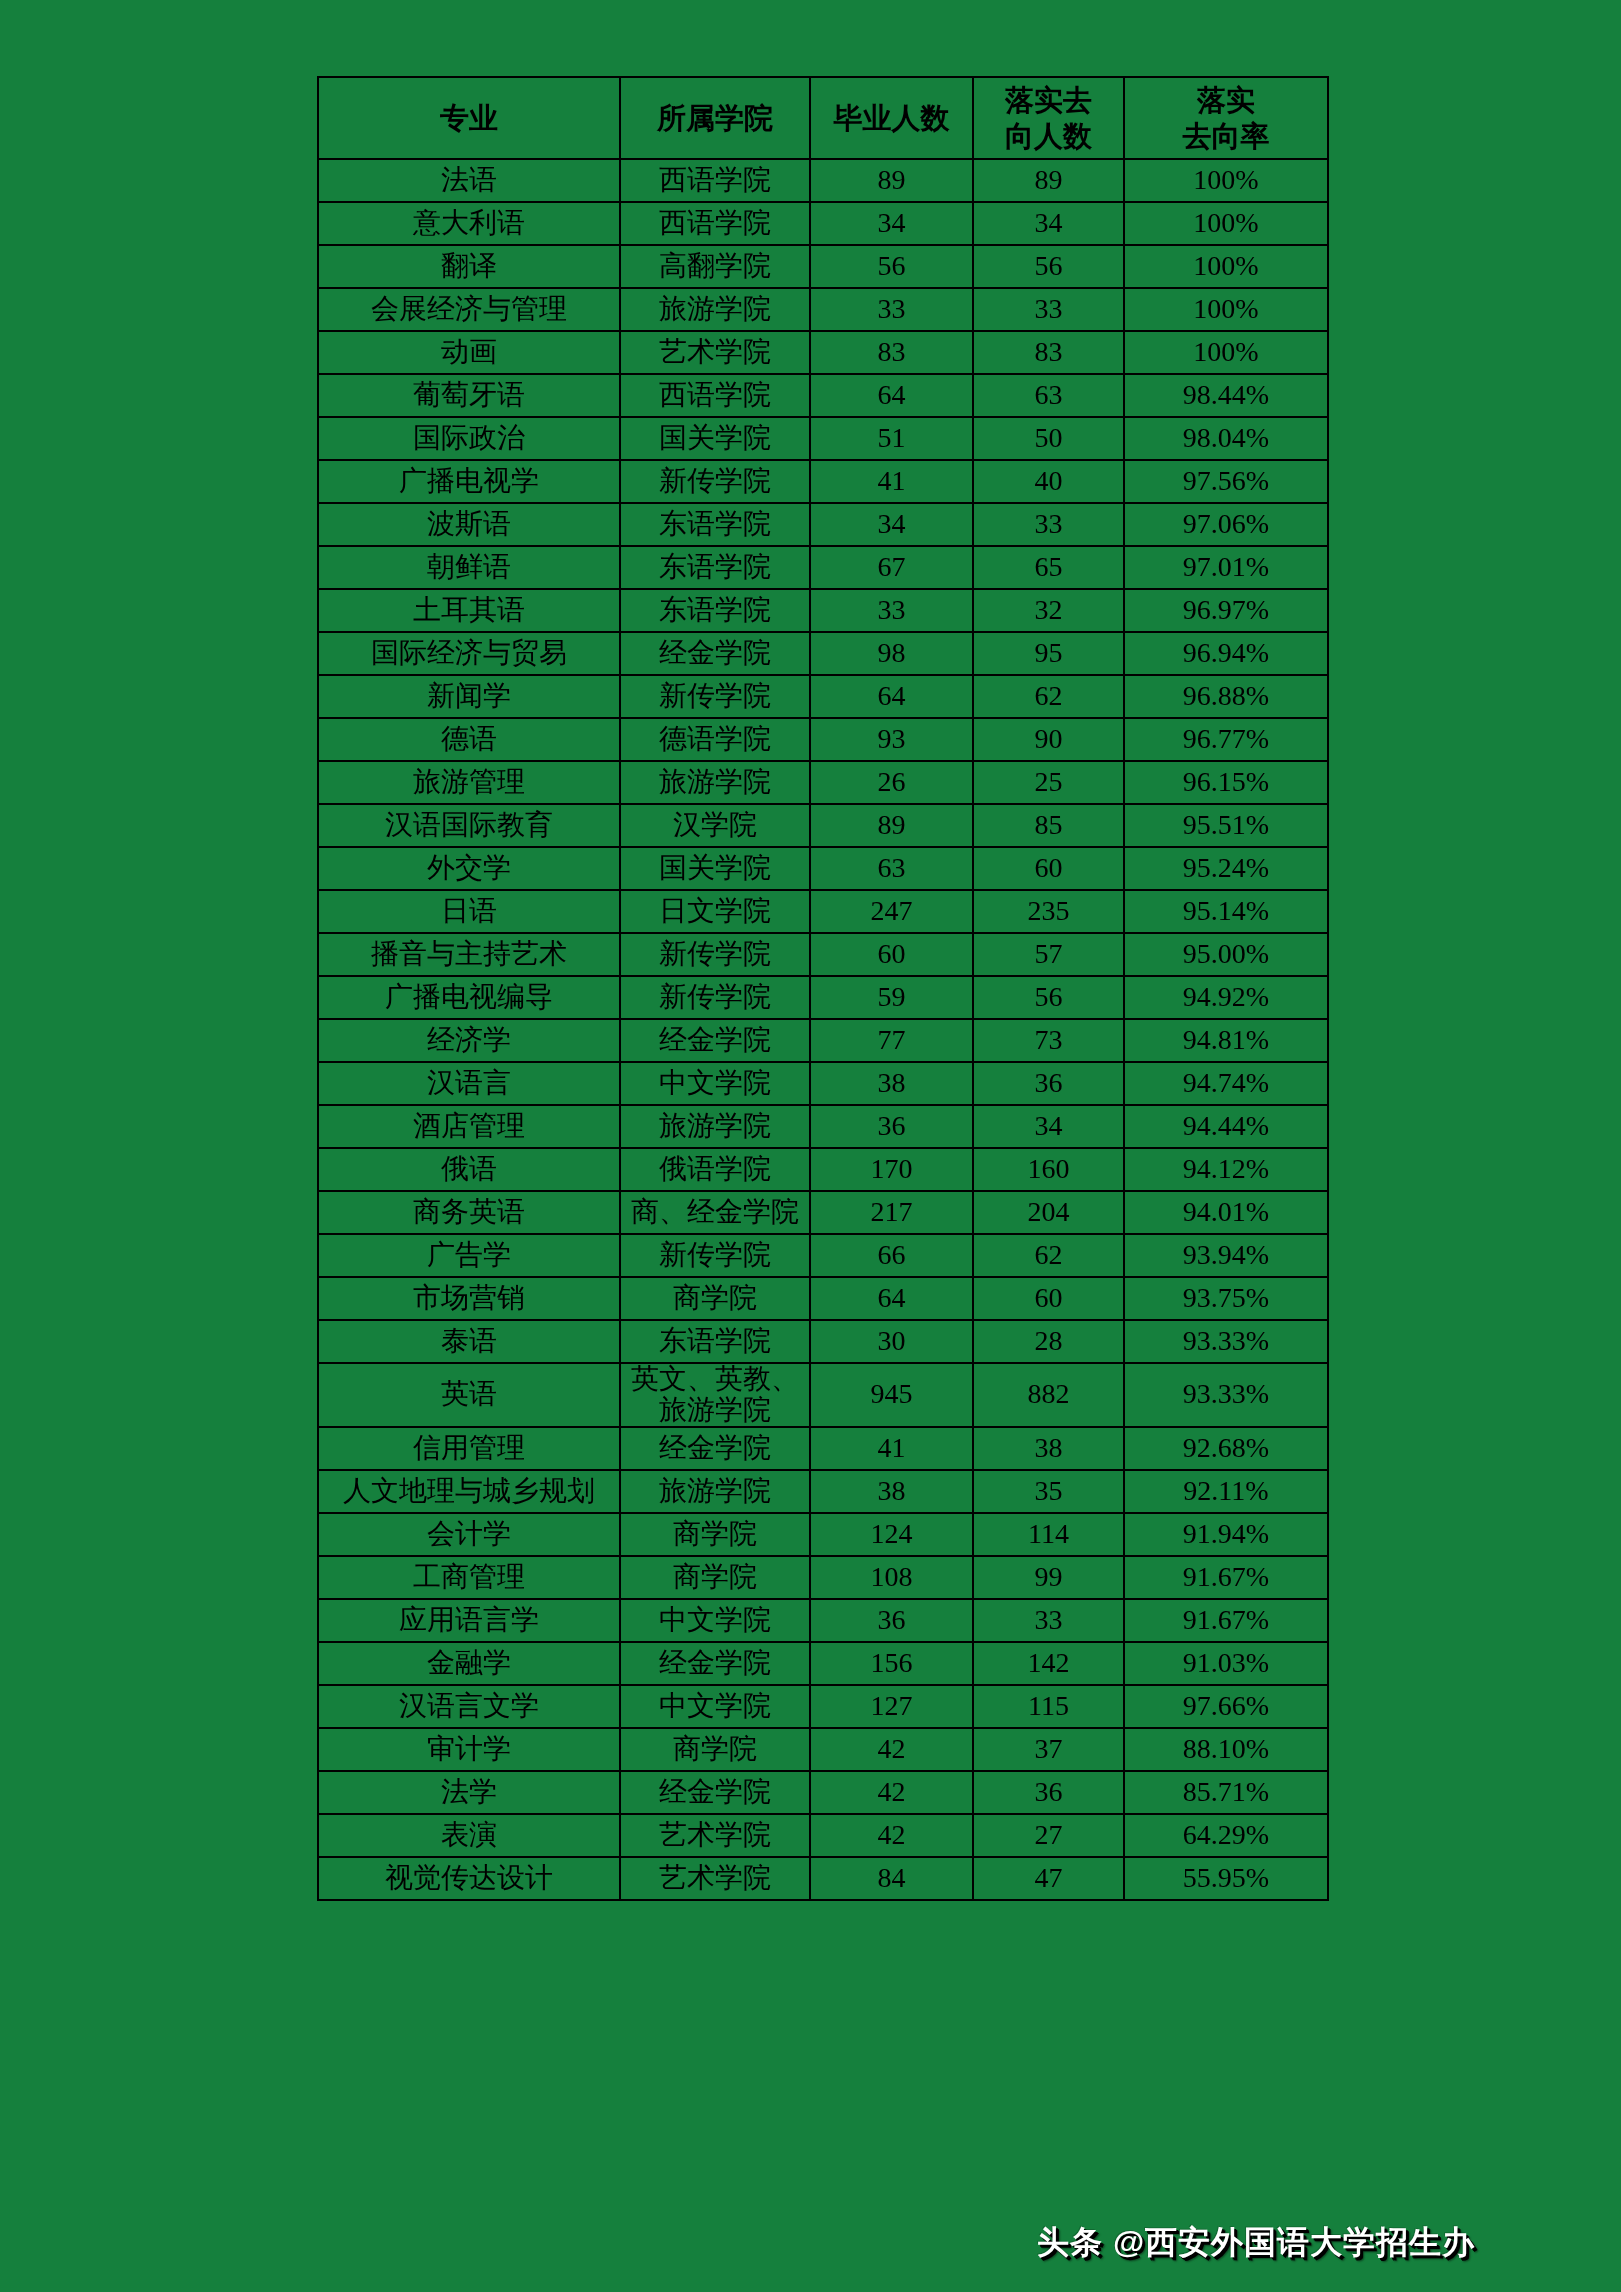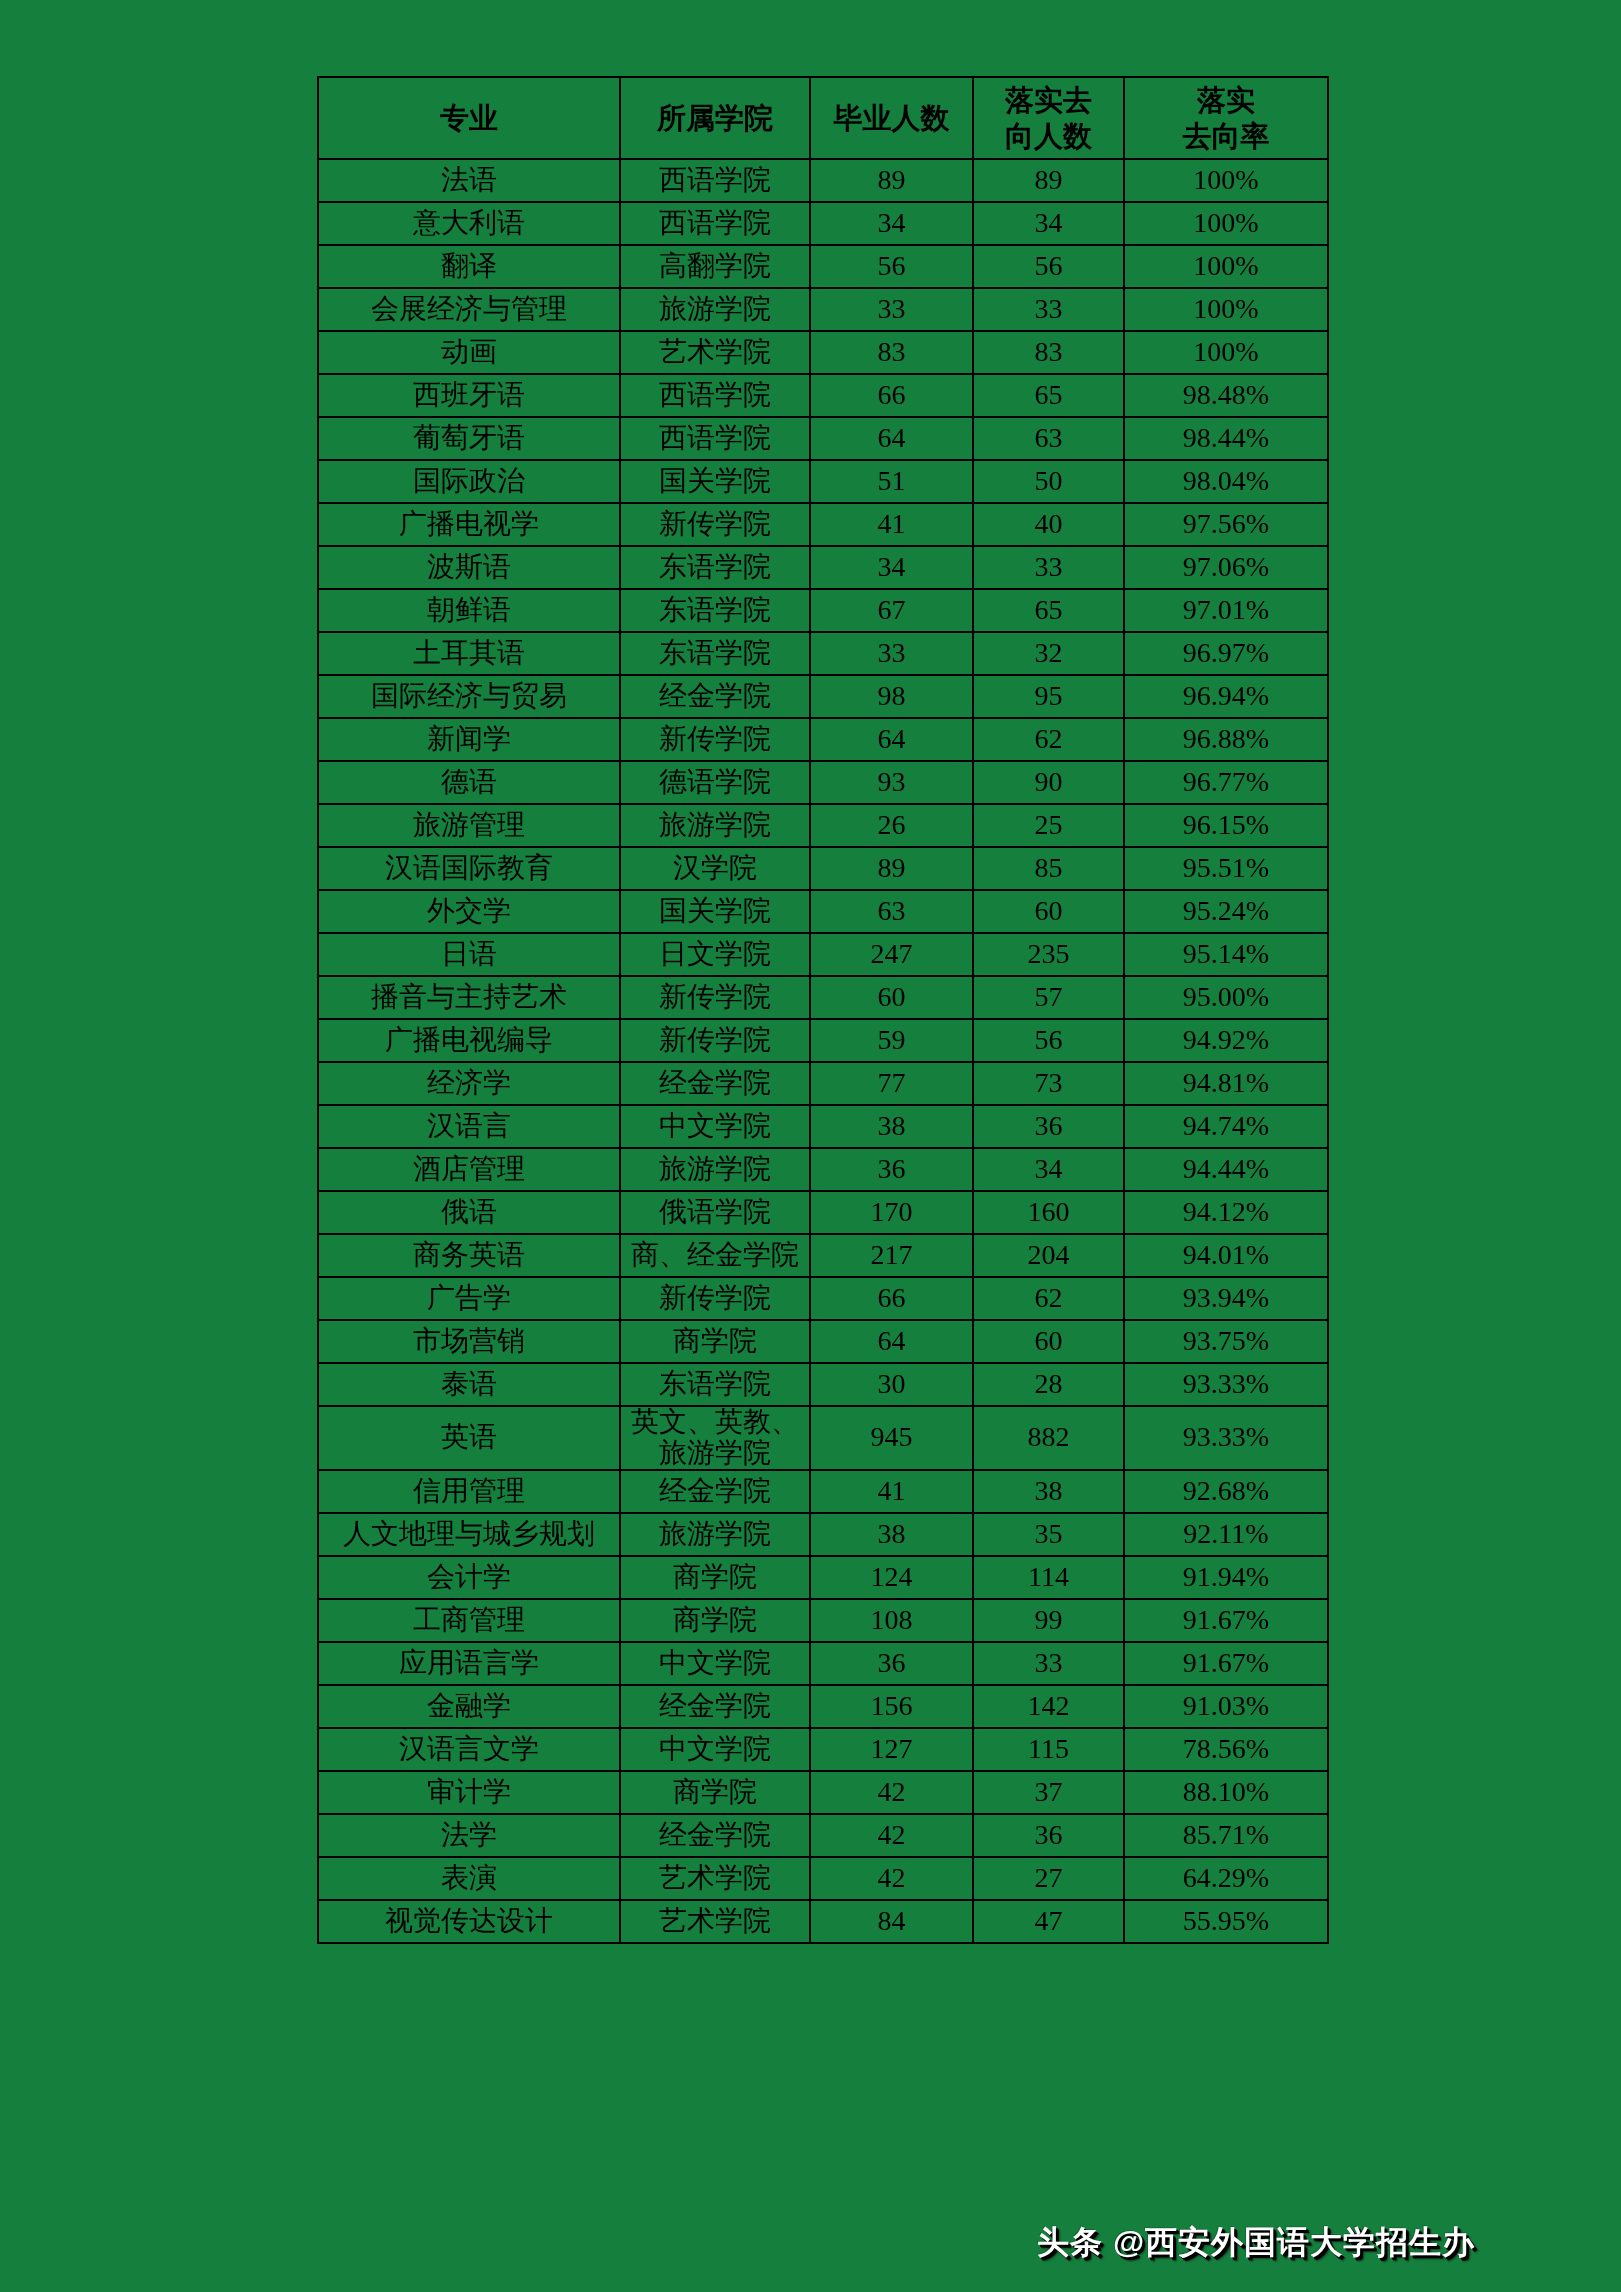--- a/index.html
+++ b/index.html
@@ -107,27 +107,20 @@
           <td>100%</td>
         </tr>
         <tr>
           <td>动画</td>
           <td>艺术学院</td>
           <td>83</td>
           <td>83</td>
           <td>100%</td>
         </tr>
         <tr>
-          <td>西班牙语</td>
-          <td>西语学院</td>
-          <td>66</td>
-          <td>65</td>
-          <td>98.48%</td>
-        </tr>
-        <tr>
           <td>葡萄牙语</td>
           <td>西语学院</td>
           <td>64</td>
           <td>63</td>
           <td>98.44%</td>
         </tr>
         <tr>
           <td>国际政治</td>
           <td>国关学院</td>
           <td>51</td>
@@ -328,21 +321,21 @@
           <td>经金学院</td>
           <td>156</td>
           <td>142</td>
           <td>91.03%</td>
         </tr>
         <tr>
           <td>汉语言文学</td>
           <td>中文学院</td>
           <td>127</td>
           <td>115</td>
-          <td>78.56%</td>
+          <td>97.66%</td>
         </tr>
         <tr>
           <td>审计学</td>
           <td>商学院</td>
           <td>42</td>
           <td>37</td>
           <td>88.10%</td>
         </tr>
         <tr>
           <td>法学</td>

